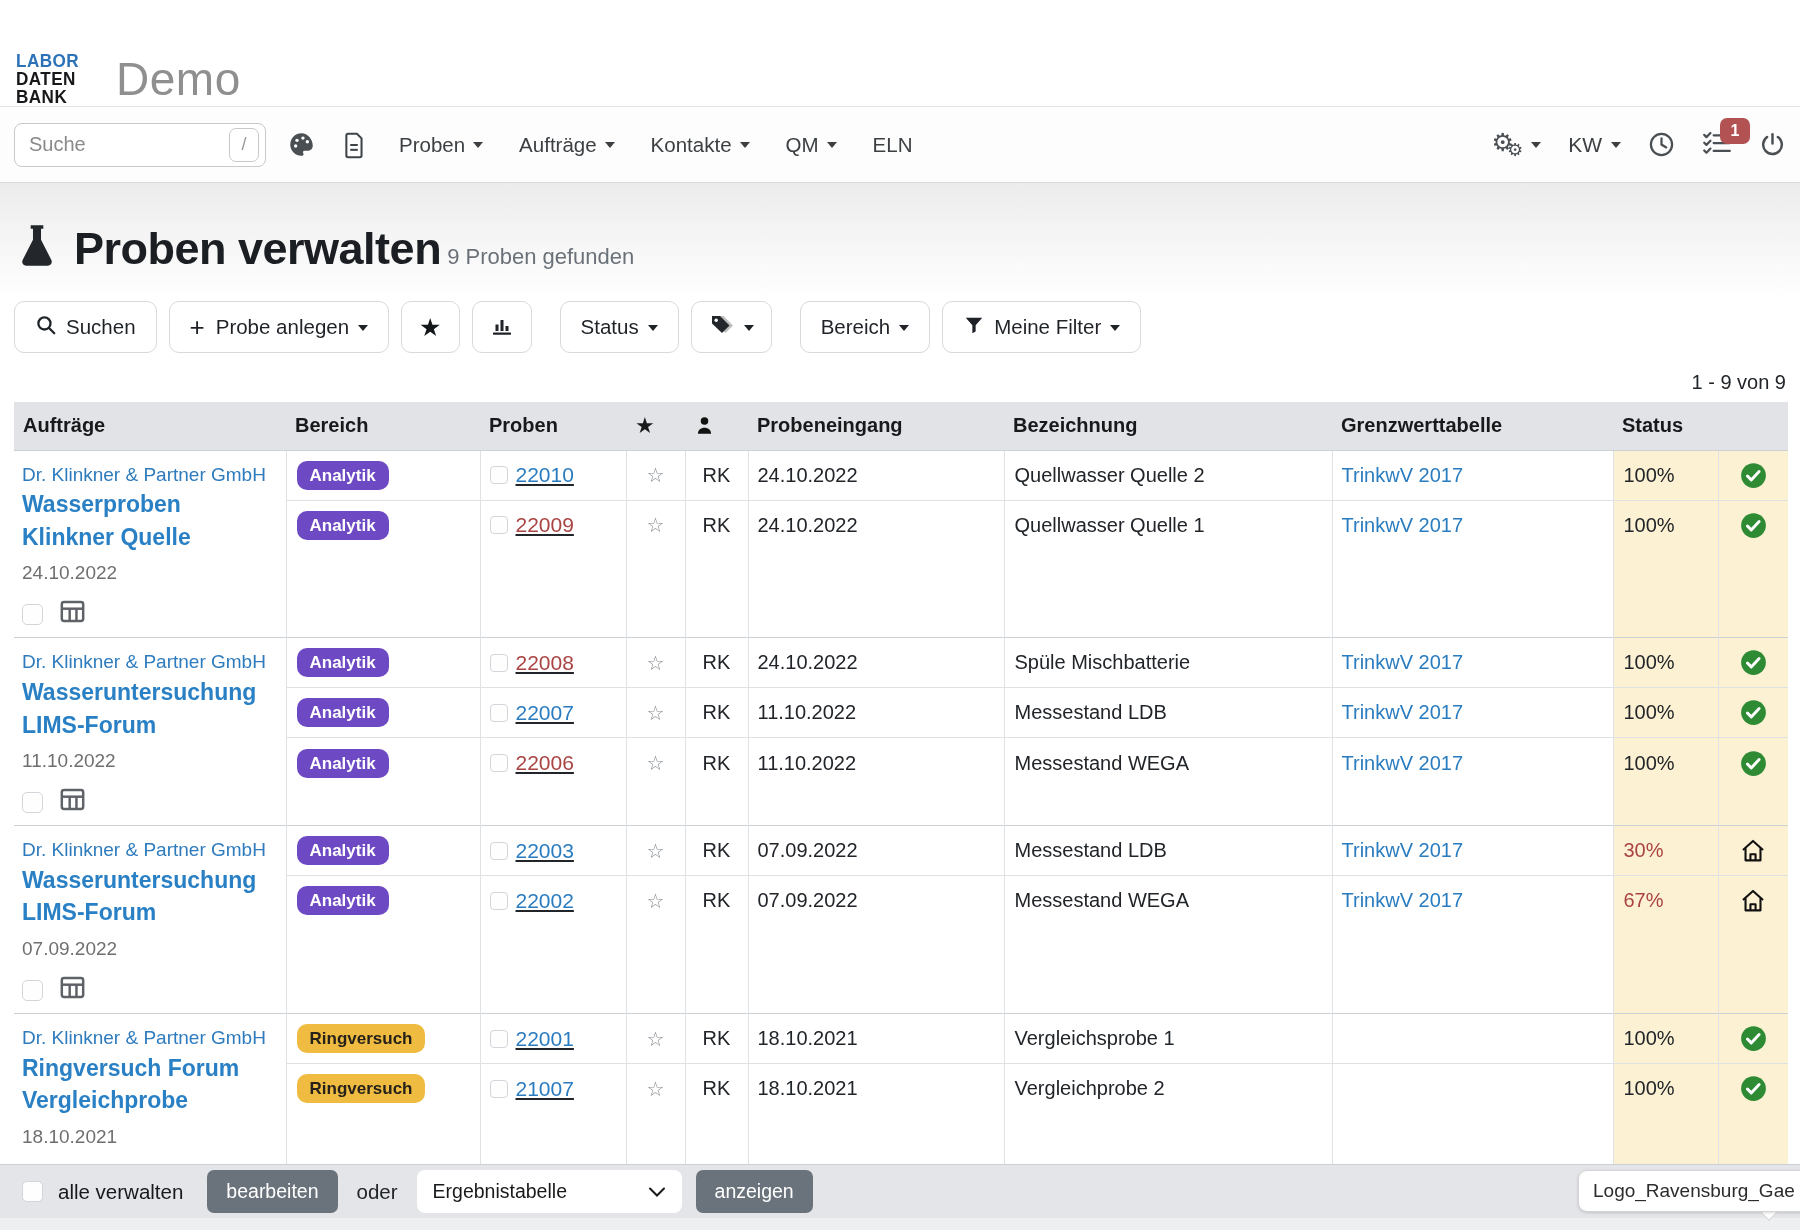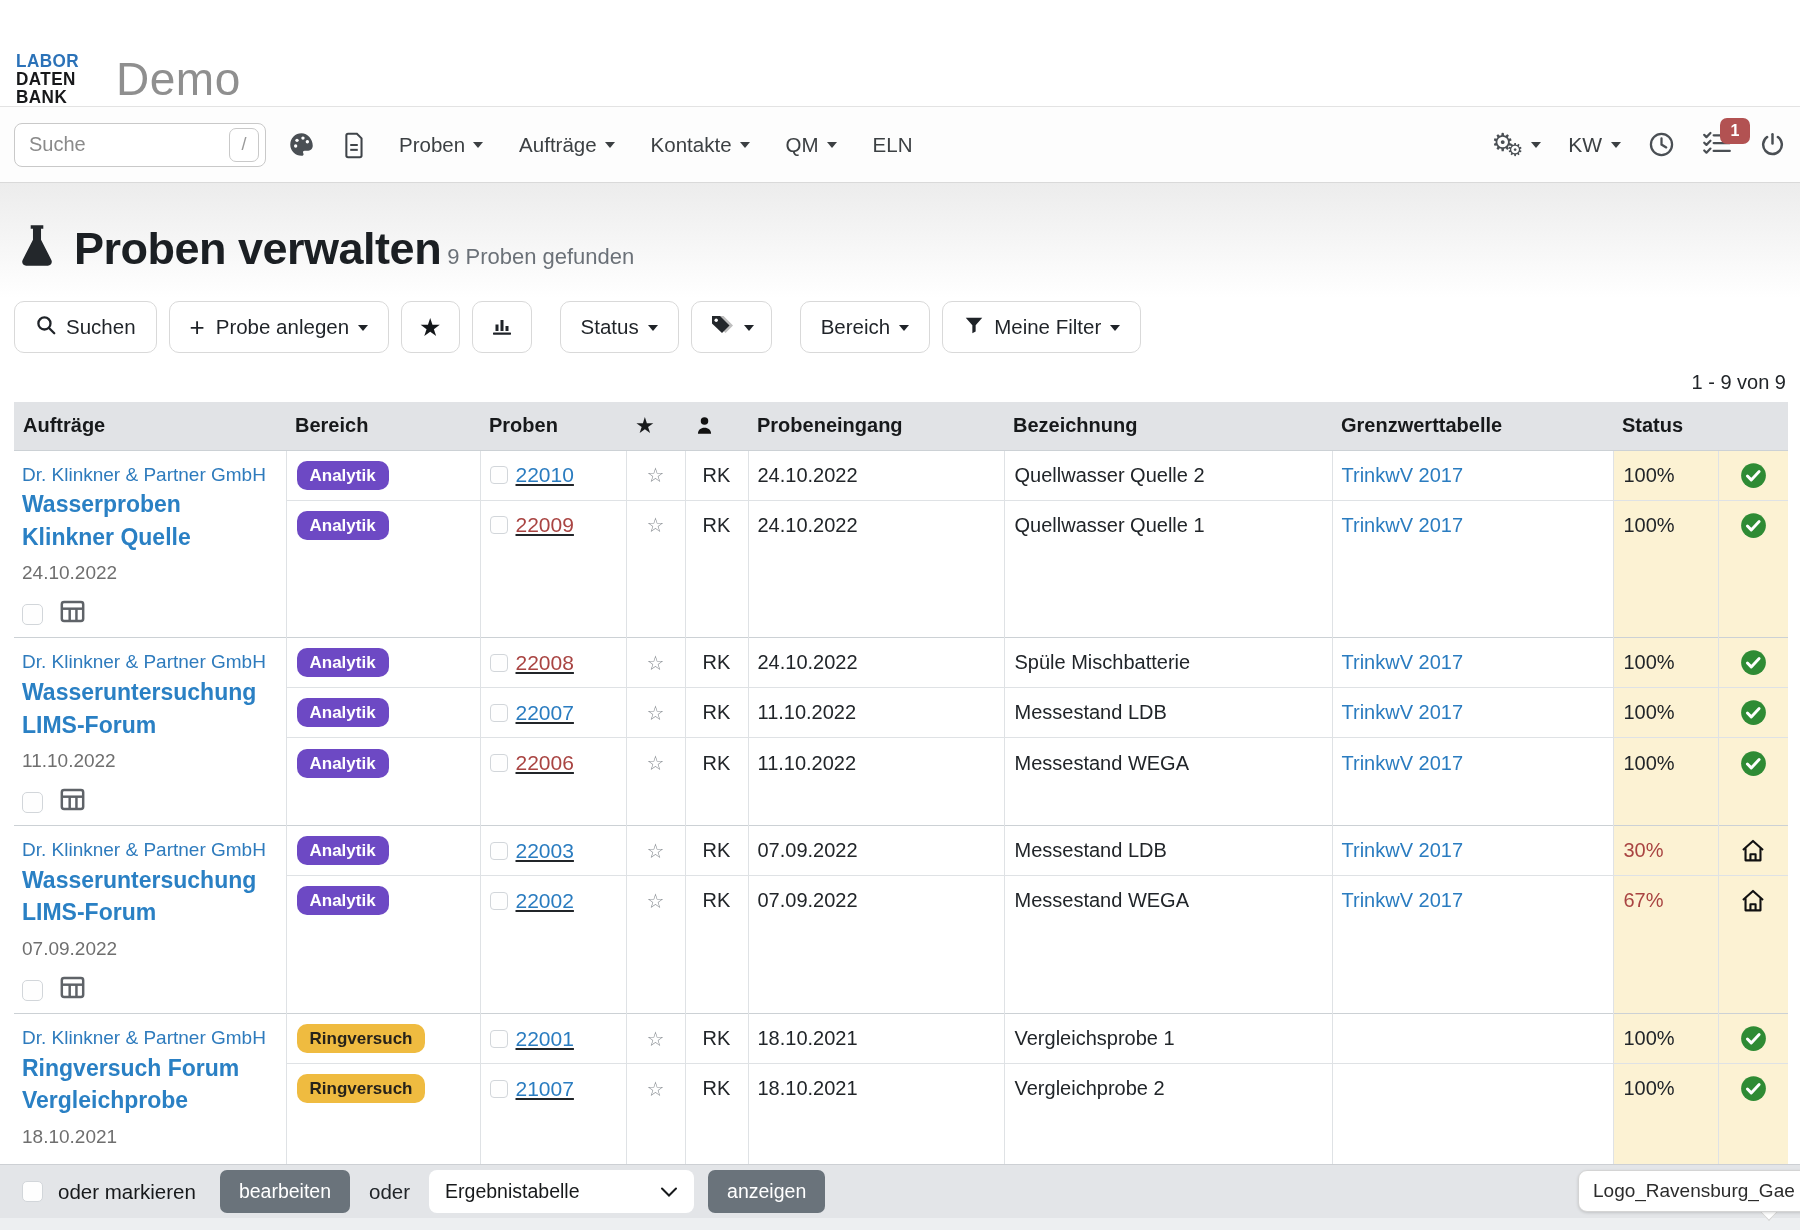--- a/index.html
+++ b/index.html
@@ -657,21 +657,21 @@
           <td></td>
           <td class="st" style="background: rgb(252, 242, 211);"></td>
           <td class="st" style="background: rgb(252, 242, 211);"></td>
         </tr>
       </tbody>
   </table>
 </div>
 
 <div class="footer-bar">
   <span class="chk"></span>
-  <span class="footer-label">oder markieren</span>
+  <span class="footer-label">alle verwalten</span>
   <button class="footer-btn btn-edit">bearbeiten</button>
   <span class="or-label">oder</span>
   <div class="view-select">
     <span>Ergebnistabelle</span>
     <span>
       <svg width="18" height="12" viewBox="0 0 18 12" fill="none" stroke="#17191b" stroke-width="2" stroke-linecap="round">
         <path d="M2 2.5l7 7 7-7"></path>
       </svg>
     </span>
   </div>

